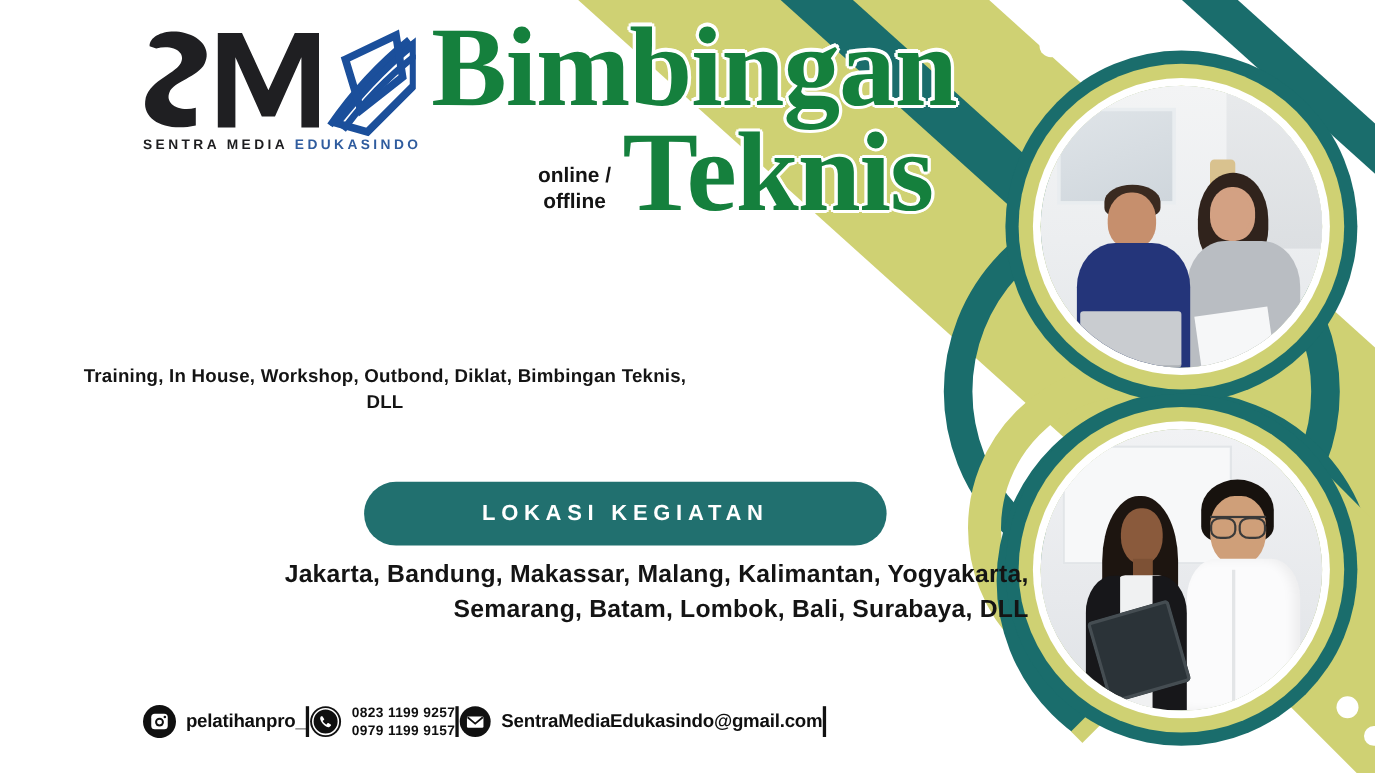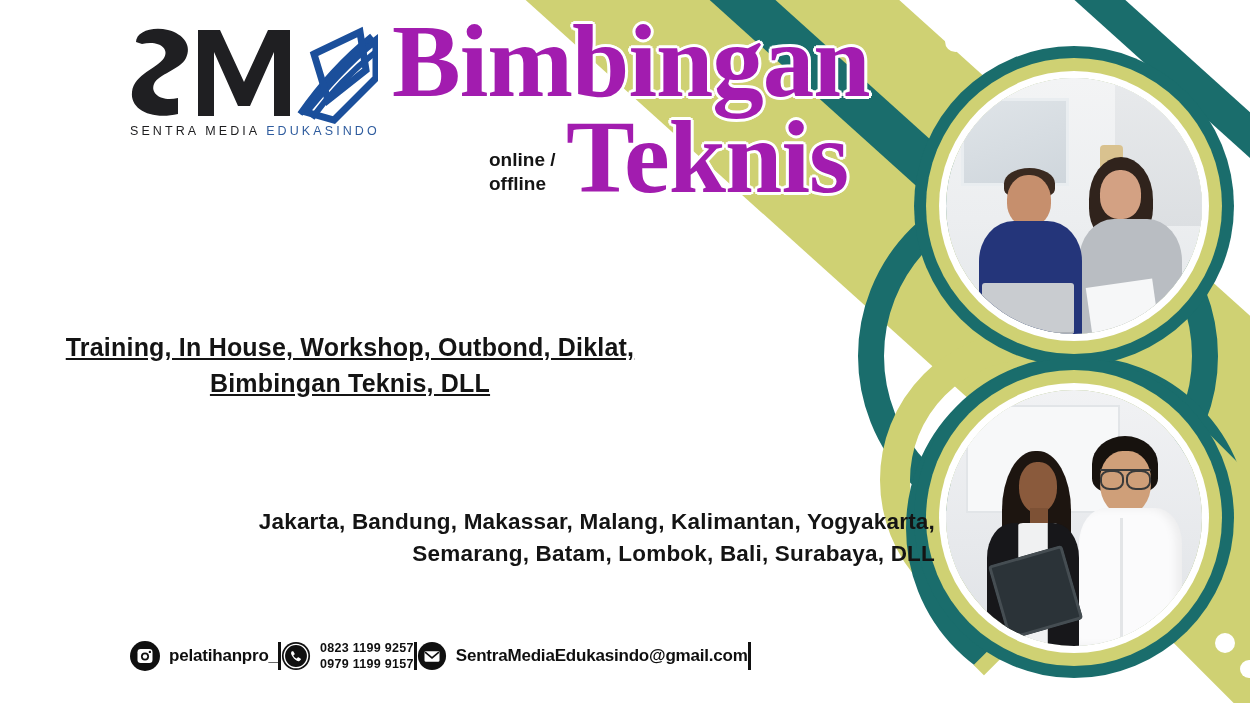--- a/index.html
+++ b/index.html
@@ -225,43 +225,43 @@
   #dot-1 { left:945px; top:31px;  width:21px; height:21px; }
   #dot-2 { left:969px; top:51px;  width:15px; height:15px; }
   #dot-3 { left:1215px;top:633px; width:20px; height:20px; }
   #dot-4 { left:1240px;top:660px; width:18px; height:18px; }
 
   
   #logo { position:absolute; left:128px; top:24px; width:260px; height:126px; }
   #logo-mark { position:absolute; left:0; top:0; width:250px; height:100px; }
   #logo-sub {
     position:absolute; left:2px; top:100px;
-    font-size:12.5px; font-weight:400; letter-spacing:3.1px;
+    font-size:12.5px; font-weight:700; letter-spacing:3.1px;
     color:#1d1d1f; white-space:nowrap;
   }
   #logo-sub .blue { color:#2f5c9e; }
 
   
   #headline {
     position:absolute; left:392px; top:14px; width:640px;
     font-family:"Liberation Serif", serif;
     font-weight:700;
-    color:#a21caf;
+    color:#15803d;
     line-height:0.93;
     letter-spacing:-1px;
     text-shadow:
        3px 0 0 #fff, -3px 0 0 #fff, 0 3px 0 #fff, 0 -3px 0 #fff,
        2px 2px 0 #fff, -2px 2px 0 #fff, 2px -2px 0 #fff, -2px -2px 0 #fff;
   }
   #headline-l1 { font-size:103px; display:block; }
   #headline-l2 { font-size:103px; display:block; text-align:center; padding-right:10px; }
 
   #mode-text {
     position:absolute; left:489px; top:148px;
-    font-size:19px; font-weight:700; color:#141414; line-height:1.28;
+    font-size:19px; font-weight:700; color:#141414; line-height:1.28;text-align:center;
   }
 
   
   .pill {
     position:absolute;
     background:#21706f;
     color:#ffffff;
     border-radius:40px;
     display:flex; align-items:center; justify-content:center;
     font-weight:700;
@@ -272,21 +272,21 @@
   #pill-lokasi     { left:331px; top:438px; width:475px; height:58px; }
 
   .body-text {
     position:absolute;
     text-align:center;
     color:#141414;
     font-weight:700;
     line-height:1.42;
     letter-spacing:0.2px;
   }
-  #services-text { left:60px; top:330px; width:580px; font-size:25px;text-decoration:underline; }
+  #services-text { left:60px; top:330px; width:580px; font-size:17px; }
   #locations-text{ left:205px; top:506px; width:730px; font-size:22.5px;text-align:right; }
 
   
   #footer {
     position:absolute; left:130px; top:640px;
     display:flex; align-items:center; 
     color:#0f0f0f;
   }
   .f-item { display:flex; align-items:center; gap:9px; }
   .f-label { font-size:17px; font-weight:700; letter-spacing:-0.2px; white-space:nowrap; }
@@ -377,20 +377,21 @@
     <span id="headline-l2">Teknis</span>
   </div>
 
   <div id="mode-text">
     <div>online /</div>
     <div>offline</div>
   </div>
 
   <div class="body-text" id="services-text">Training, In House, Workshop, Outbond, Diklat, Bimbingan Teknis,  DLL</div>
 
+  <div class="pill" id="pill-lokasi">LOKASI KEGIATAN</div>
   <div class="body-text" id="locations-text">Jakarta, Bandung, Makassar, Malang, Kalimantan, Yogyakarta, Semarang, Batam, Lombok, Bali, Surabaya, DLL</div>
 
   <div id="footer">
 
     <div class="f-item">
       <svg class="ic" viewBox="0 0 32 32">
         <circle cx="16" cy="16" r="16" fill="#101010"></circle>
         <rect x="8" y="8.5" width="16" height="15" rx="3.4" fill="#fff"></rect>
         <circle cx="16" cy="16.5" r="4.3" fill="#101010"></circle>
         <circle cx="16" cy="16.5" r="2.4" fill="#fff"></circle>

